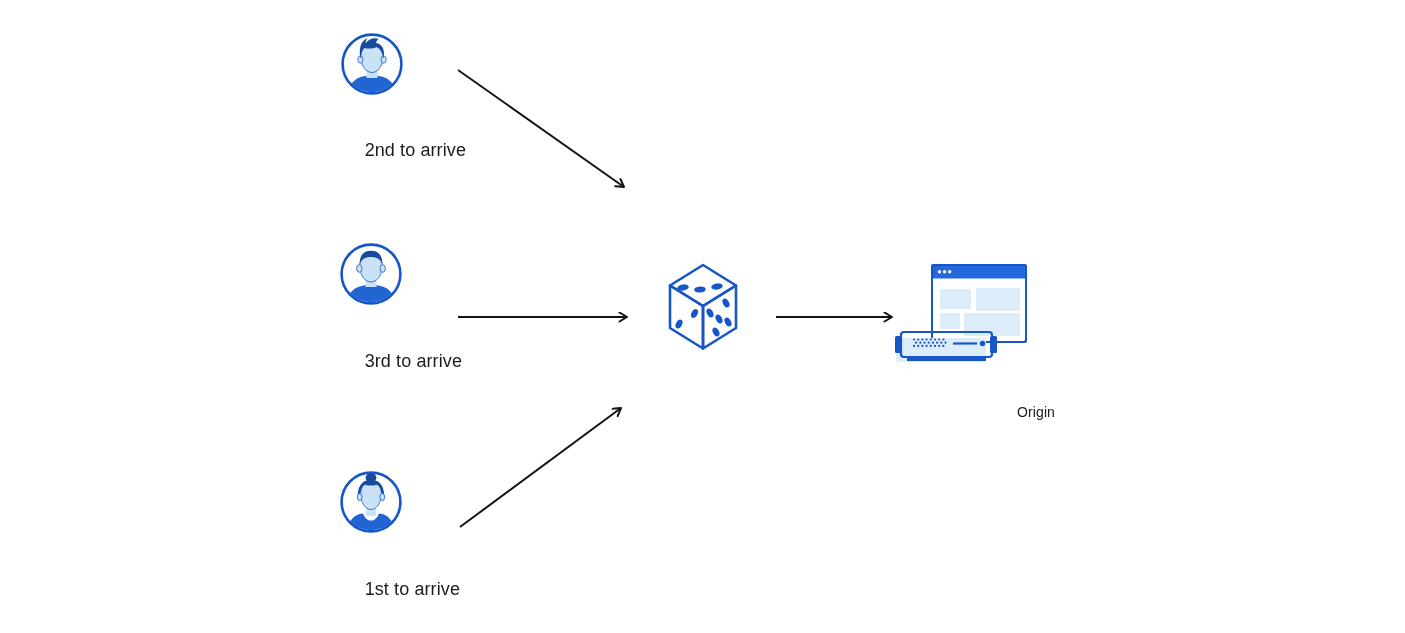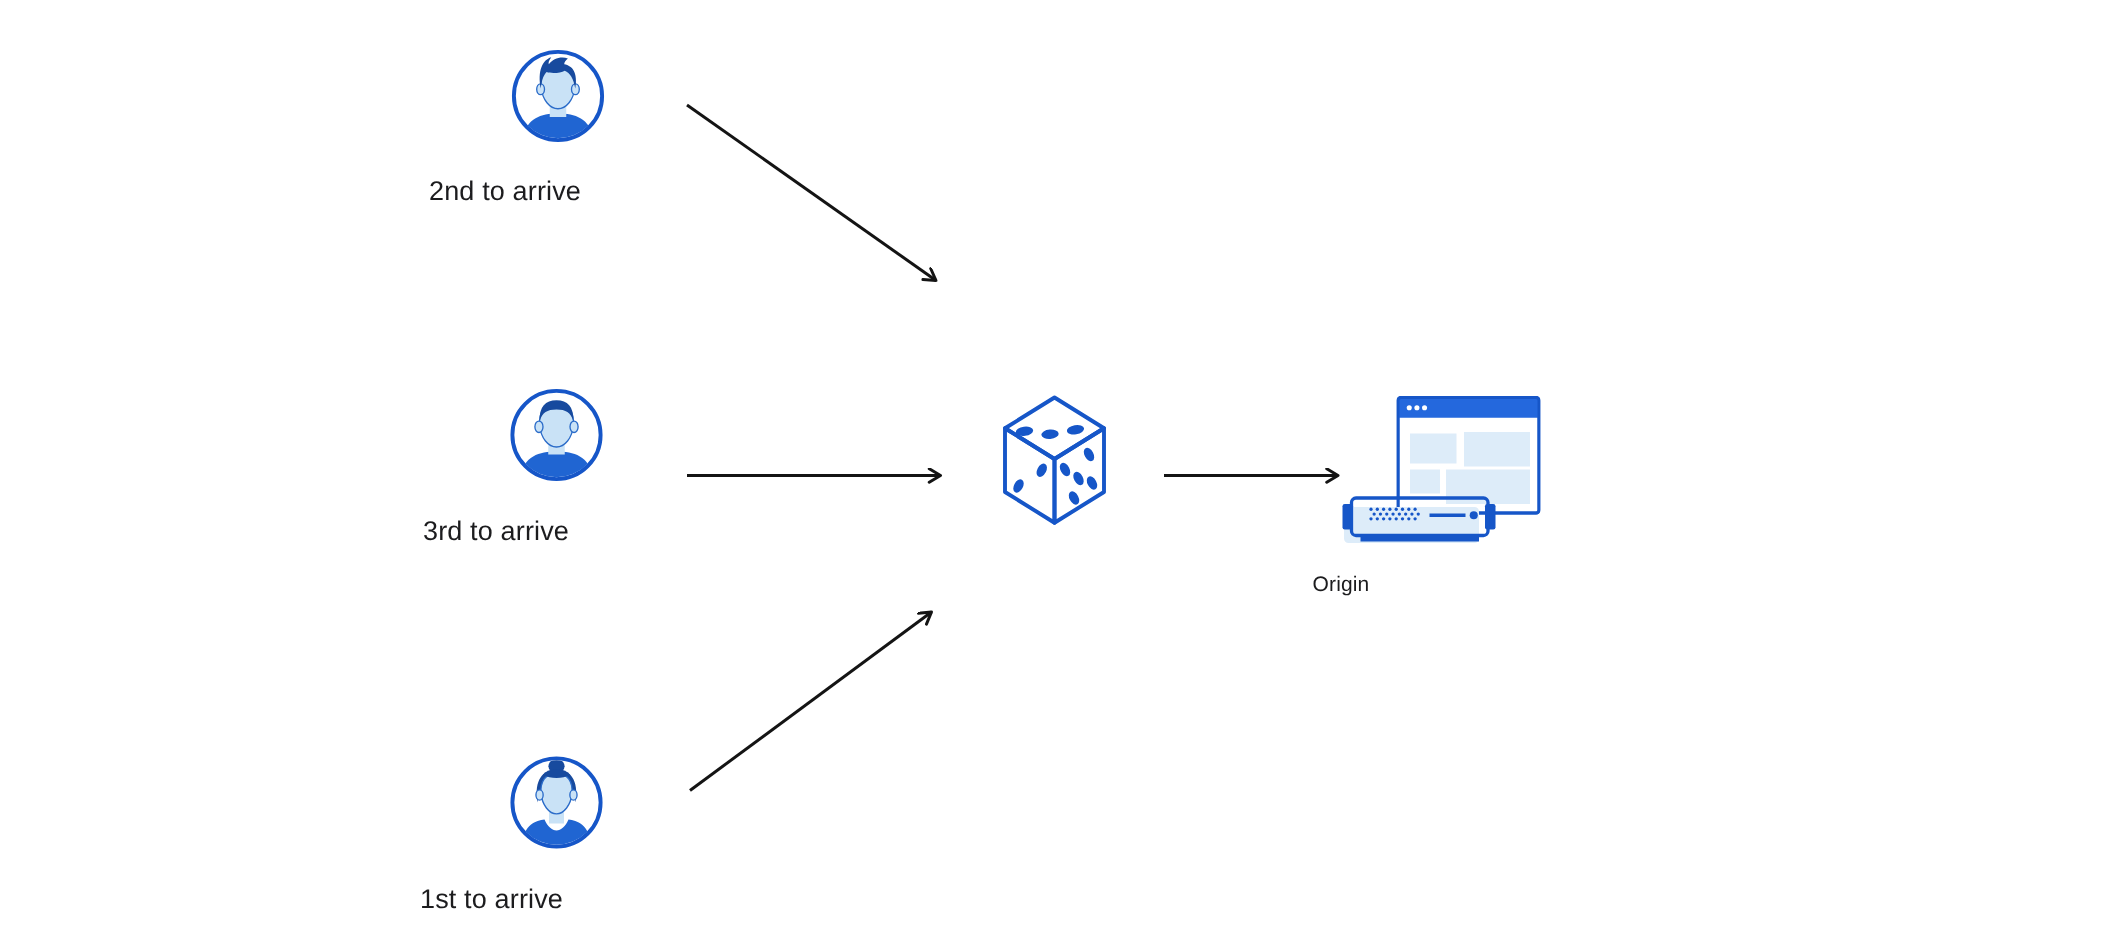--- a/index.html
+++ b/index.html
@@ -18,25 +18,26 @@
     position:relative;
     width:1405px;height:633px;
     background:#ffffff;
     overflow:hidden;
     font-family:"Liberation Sans", sans-serif;
   }
   .node{position:absolute;}
   .node-label{
     position:absolute;
     width:180px;
-    text-align:left;
+    text-align:right;
     font-size:18px;
     line-height:22px;
     color:var(--text-color);
     letter-spacing:0.1px;
+    margin-top:23px;
   }
   .origin-label{font-size:14px;}
   .arrow-layer{position:absolute;left:0;top:0;width:1405px;height:633px;}
   
   .stroke-b{stroke:var(--primary-blue);fill:none;}
   .fill-b{fill:var(--primary-blue);}
   .fill-face{fill:var(--face-blue);}
   .fill-panel{fill:var(--panel-blue);}
   .fill-shirt{fill:var(--shirt-blue);}
   .fill-hair{fill:var(--hair-navy);}
@@ -71,39 +72,39 @@
         <rect x="26.5" y="31" width="11" height="15" class="fill-face"></rect>
         <path class="fill-face" d="M32 11.5 C40.5 11.5 44 18 43.2 26.5 C42.4 34.5 37.5 40.5 32 40.5 C26.5 40.5 21.6 34.5 20.8 26.5 C20 18 23.5 11.5 32 11.5 Z" stroke="#2b6cc9" stroke-width="0.9"></path>
         <ellipse cx="20.4" cy="27.5" rx="2.6" ry="3.6" class="fill-face" stroke="#2b6cc9" stroke-width="0.9"></ellipse>
         <ellipse cx="43.6" cy="27.5" rx="2.6" ry="3.6" class="fill-face" stroke="#2b6cc9" stroke-width="0.9"></ellipse>
         <path class="fill-hair" d="M20.5 27 C18.3 15.5 21.5 8 27.5 6.2 C26 8.2 25.4 9.8 25.9 10.9 C28.6 7.2 33.8 5.3 38.6 7 C37 8.3 36 9.7 36.2 10.9 C41.6 11.8 45.4 16.5 43.5 27 C42.5 20.5 40 16.6 36.5 15.1 C33.8 16.7 27.6 17.1 24.4 16 C22 18.5 21 22.3 20.5 27 Z"></path>
       </g>
     </svg>
     <div class="node-label" style="left:-54px;top:84px;">2nd to arrive</div>
   </div>
 
-  <div class="node" style="left:339px;top:258px;">
+  <div class="node" style="left:339px;top:242px;">
     <svg width="64" height="64" viewBox="0 0 64 64">
       <clipPath id="clipB">
           <circle cx="32" cy="32" r="28.2"></circle>
         </clipPath>
       <circle cx="32" cy="32" r="29.4" fill="#ffffff" class="stroke-b" stroke-width="2.6"></circle>
       <g clip-path="url(#clipB)">
         <path class="fill-shirt" d="M6 66 C8.5 46.5 19 43 32 43 C45 43 55.5 46.5 58 66 Z"></path>
         <rect x="26.5" y="30" width="11" height="15" class="fill-face"></rect>
         <path class="fill-face" d="M32 10.5 C40.5 10.5 44 17.5 43.2 26 C42.4 34 37.5 40 32 40 C26.5 40 21.6 34 20.8 26 C20 17.5 23.5 10.5 32 10.5 Z" stroke="#2b6cc9" stroke-width="0.9"></path>
         <ellipse cx="20.3" cy="26.5" rx="2.7" ry="3.8" class="fill-face" stroke="#2b6cc9" stroke-width="0.9"></ellipse>
         <ellipse cx="43.7" cy="26.5" rx="2.7" ry="3.8" class="fill-face" stroke="#2b6cc9" stroke-width="0.9"></ellipse>
         <path class="fill-hair" d="M20.8 22.5 C20.6 13 24.5 8.8 32 8.8 C39.5 8.8 43.4 13 43.2 22.5 C41.3 17 38.3 15 32 15 C25.7 15 22.7 17 20.8 22.5 Z"></path>
       </g>
     </svg>
     <div class="node-label" style="left:-57px;top:85px;">3rd to arrive</div>
   </div>
 
-  <div class="node" style="left:339px;top:503px;">
+  <div class="node" style="left:339px;top:470px;">
     <svg width="64" height="64" viewBox="0 0 64 64">
       <clipPath id="clipC">
           <circle cx="32" cy="32" r="28.2"></circle>
         </clipPath>
       <circle cx="32" cy="32" r="29.4" fill="#ffffff" class="stroke-b" stroke-width="2.6"></circle>
       <g clip-path="url(#clipC)">
         <path class="fill-shirt" d="M7 66 C9 47.5 17.5 44 24 43.4 C26 48.2 29 50.6 32 50.6 C35 50.6 38 48.2 40 43.4 C46.5 44 55 47.5 57 66 Z"></path>
         <rect x="27" y="30.5" width="10" height="15.5" class="fill-face"></rect>
         <ellipse cx="32" cy="7.8" rx="5.4" ry="4.6" class="fill-hair"></ellipse>
         <path class="fill-hair" d="M19.3 32 C17 16.5 23 10.2 32 10.2 C41 10.2 47 16.5 44.7 32 C43.6 23 40.2 17.6 32 17.6 C23.8 17.6 20.4 23 19.3 32 Z"></path>

